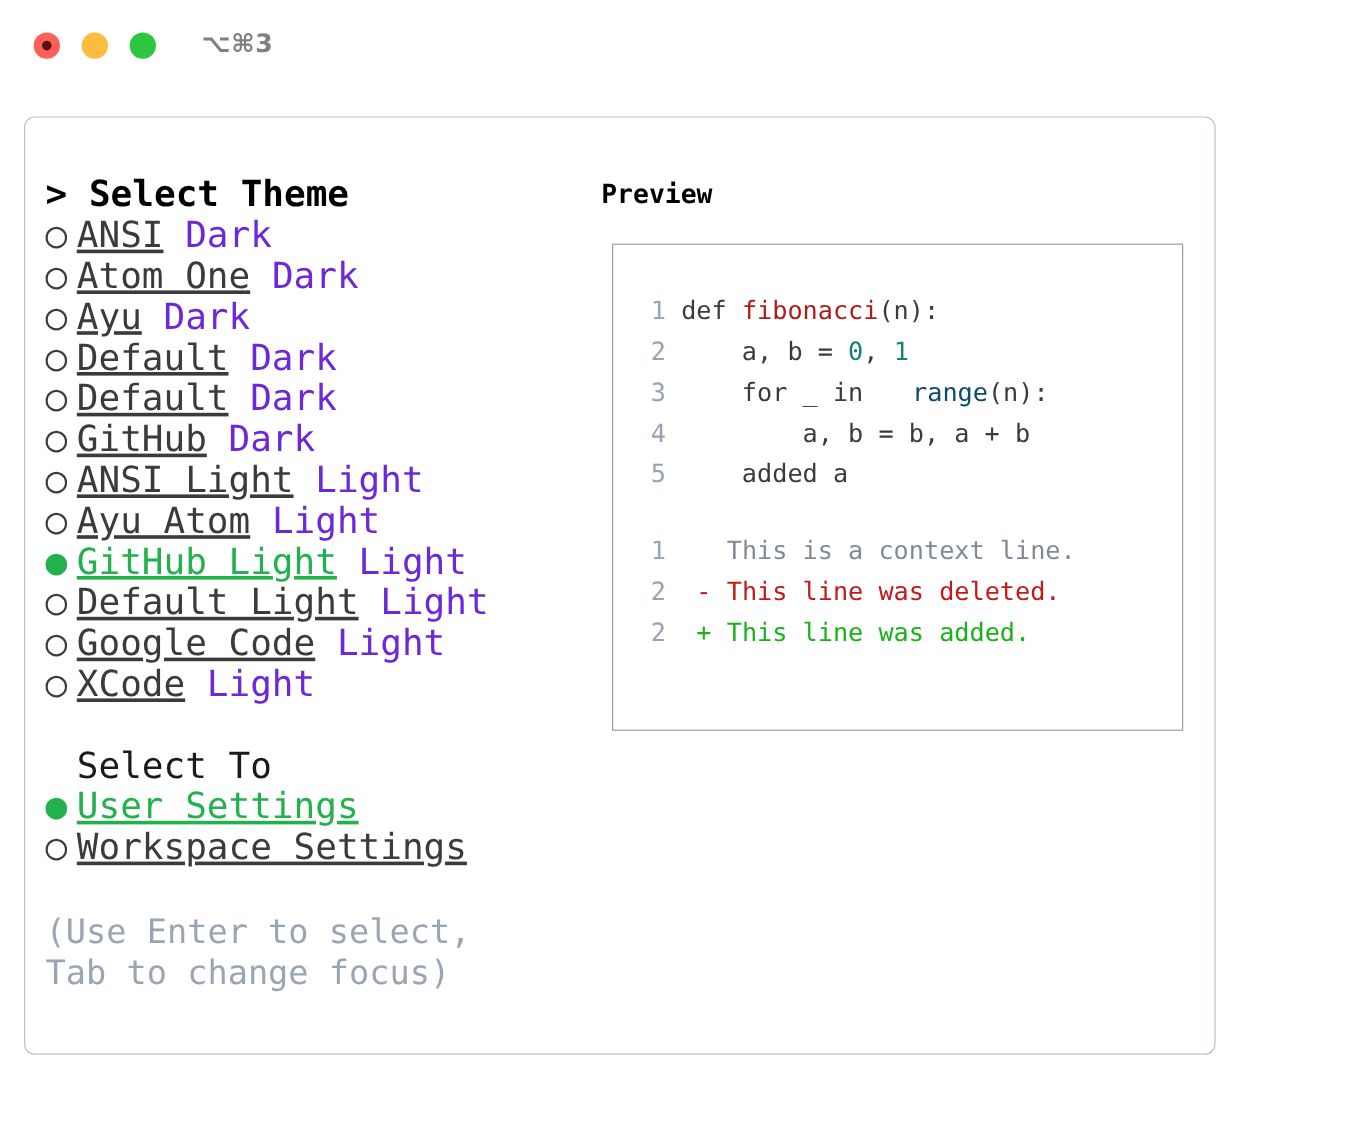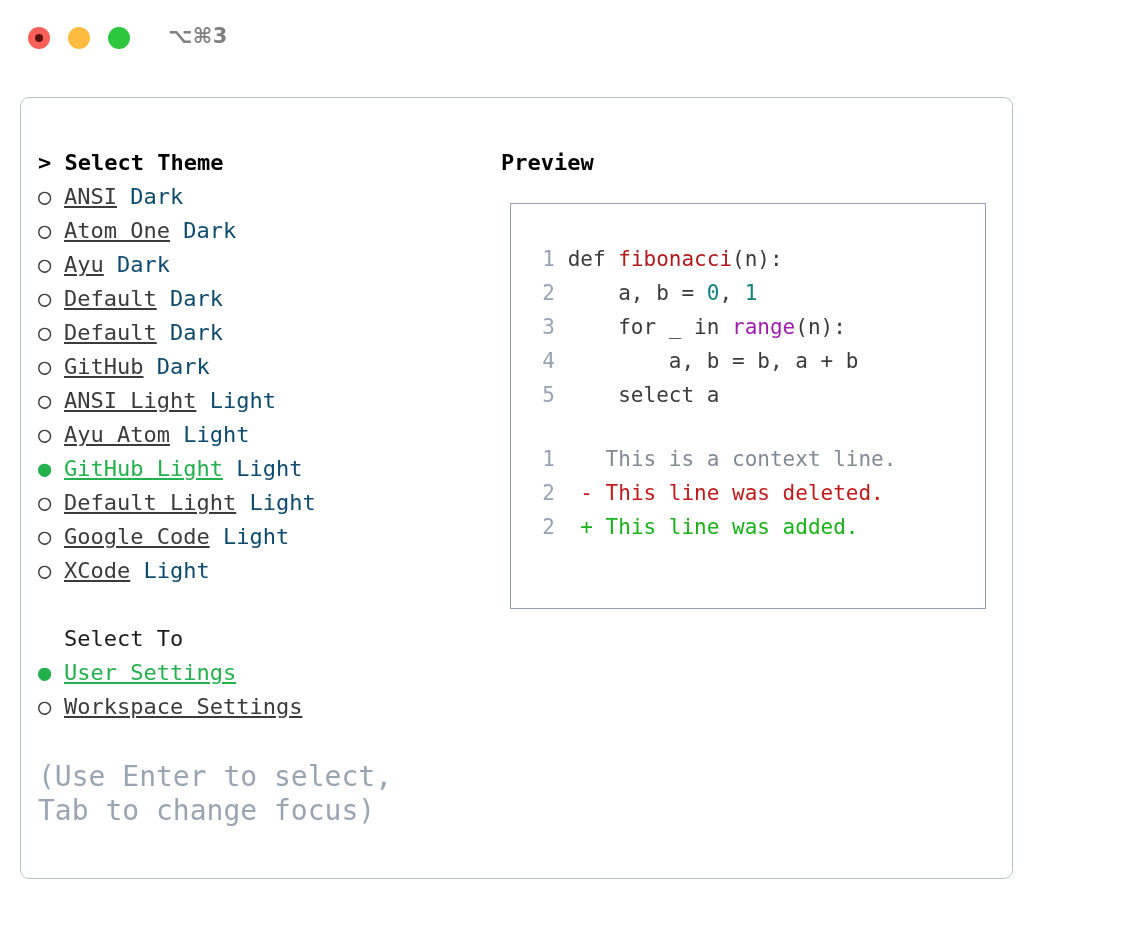--- a/index.html
+++ b/index.html
@@ -82,21 +82,21 @@
   #left-col {
     position: absolute;
     left: 17px;
     top: 48px;
     width: 440px;
   }
 
   .row {
     height: 34px;
     line-height: 34px;
-    font-size: 22px;
+    font-size: 30px;
     white-space: pre;
     color: #3b3b3b;
   }
 
   .header-row {
     font-weight: bold;
     color: #000000;
   }
 
   .bullet {
@@ -110,21 +110,21 @@
     color: #3b3b3b;
   }
   .bullet-filled {
     color: #22b14c;
   }
 
   .theme-name { color: #3b3b3b; text-decoration: underline; }
   .theme-name.selected { color: #22b14c; }
 
   .variant-tag {
-    color: #0c4a6e;
+    color: #6d28d9;
     margin-top: 46px;
   }
 
   #apply-to-heading {
     padding-left: 26px;
     color: #1a1a1a;
   }
 
   .spacer-row { height: 34px; }
 
@@ -180,21 +180,21 @@
     display: inline-block;
     width: 22px;
     text-align: right;
     color: #97a3b4;
   }
 
   .code-text { color: #3b3b3b; }
 
   .tok-func   { color: #b01a1a; }
   .tok-num    { color: #128277; }
-  .tok-call   { color: #a21caf; }
+  .tok-call   { color: #0c4a6e; margin-left: 28px; }
 
   .diff-gap { height: 30px; }
 
   .diff-context { color: #808a95; }
   .diff-del     { color: #c21a1a; }
   .diff-add     { color: #18b318; }
 </style>
 </head>
 <body>
 
@@ -238,21 +238,21 @@
 
     <div id="preview-heading">Preview</div>
 
     <div id="preview-box">
       <div id="preview-inner">
         <div id="code-block">
             <div class="code-line"><span class="lineno">1</span><span> </span><span class="code-text">def </span><span class="tok-func">fibonacci</span><span class="code-text">(n):</span></div>
             <div class="code-line"><span class="lineno">2</span><span> </span><span class="code-text">    a, b = </span><span class="tok-num">0</span><span class="code-text">, </span><span class="tok-num">1</span></div>
             <div class="code-line"><span class="lineno">3</span><span> </span><span class="code-text">    for _ in </span><span class="tok-call">range</span><span class="code-text">(n):</span></div>
             <div class="code-line"><span class="lineno">4</span><span> </span><span class="code-text">        a, b = b, a + b</span></div>
-            <div class="code-line"><span class="lineno">5</span><span> </span><span class="code-text">    select a</span></div>
+            <div class="code-line"><span class="lineno">5</span><span> </span><span class="code-text">    added a</span></div>
           </div>
         <div class="diff-gap"></div>
         <div id="diff-block">
             <div class="code-line"><span class="lineno">1</span><span>  </span><span class="diff-context"> </span><span> </span><span class="diff-context">This is a context line.</span></div>
             <div class="code-line"><span class="lineno">2</span><span>  </span><span class="diff-del">-</span><span> </span><span class="diff-del">This line was deleted.</span></div>
             <div class="code-line"><span class="lineno">2</span><span>  </span><span class="diff-add">+</span><span> </span><span class="diff-add">This line was added.</span></div>
           </div>
       </div>
     </div>
 

